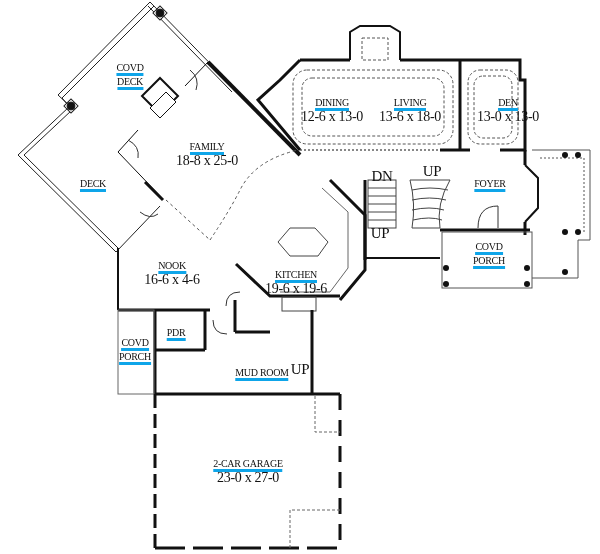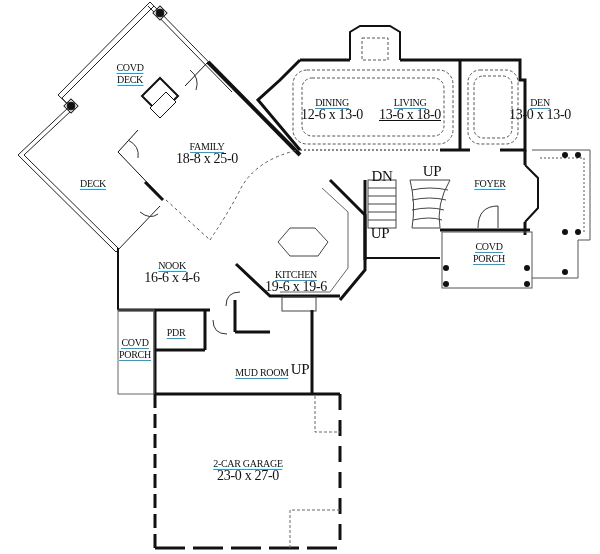--- a/index.html
+++ b/index.html
@@ -1,19 +1,19 @@
 <!DOCTYPE html>
 <html><head>
 <meta charset="utf-8">
 <style>
   html, body { margin: 0; padding: 0; background: #ffffff; }
   body { width: 600px; height: 554px; overflow: hidden; position: relative; font-family: "Liberation Serif", serif; }
   #plan { position: absolute; left: 0; top: 0; }
   .lbl { position: absolute; text-align: center; color: #111; font-size: 10px; line-height: 11px; letter-spacing: -0.3px; white-space: nowrap; transform: translateX(-50%); }
-  .lbl .name { display: inline-block; border-bottom: 1px solid #0ea5e9; padding-bottom: 0; }
+  .lbl .name { display: inline-block; border-bottom: 3px solid #0ea5e9; padding-bottom: 0; }
   .lbl .dim { display: block; font-size: 14px; }
   .small { font-size: 15px; }
 </style>
 </head>
 <body>
 
 <svg id="plan" width="600" height="554" viewBox="0 0 600 554" xmlns="http://www.w3.org/2000/svg">
   <g fill="none" stroke="#222" stroke-width="1">
 
     <g>
@@ -146,25 +146,25 @@
   <span class="name">DECK</span>
 </div>
 <div class="lbl" style="left:207px; top:141px;">
   <span class="name">FAMILY</span>
   <span class="dim">18-8 x 25-0</span>
 </div>
 <div class="lbl" style="left:332px; top:97px;">
   <span class="name">DINING</span>
   <span class="dim">12-6 x 13-0</span>
 </div>
-<div class="lbl" style="left:410px; top:97px;text-decoration:underline;">
+<div class="lbl" style="left:410px; top:97px;">
   <span class="name">LIVING</span>
   <span class="dim">13-6 x 18-0</span>
 </div>
-<div class="lbl" style="left:540px; top:97px;">
+<div class="lbl" style="left:508px; top:97px;">
   <span class="name">DEN</span>
   <span class="dim">13-0 x 13-0</span>
 </div>
 <div class="lbl" style="left:490px; top:178px;">
   <span class="name">FOYER</span>
 </div>
 <div class="lbl" style="left:489px; top:241px;">
   <span class="name">COVD</span><br>
   <span class="name">PORCH</span>
 </div>

